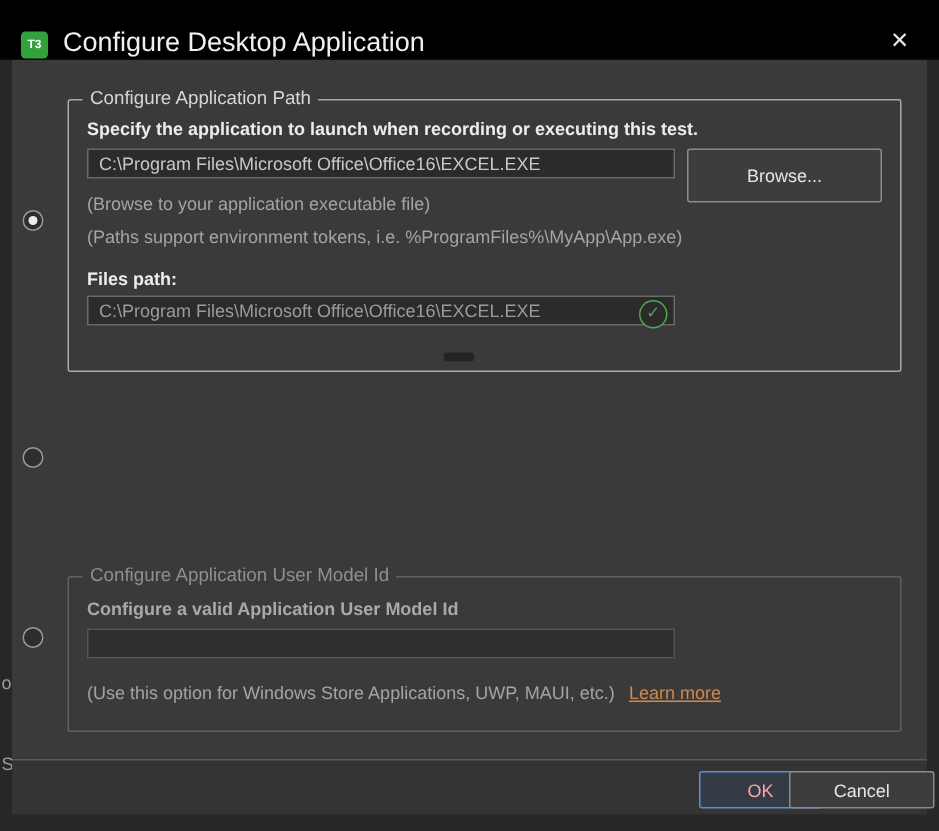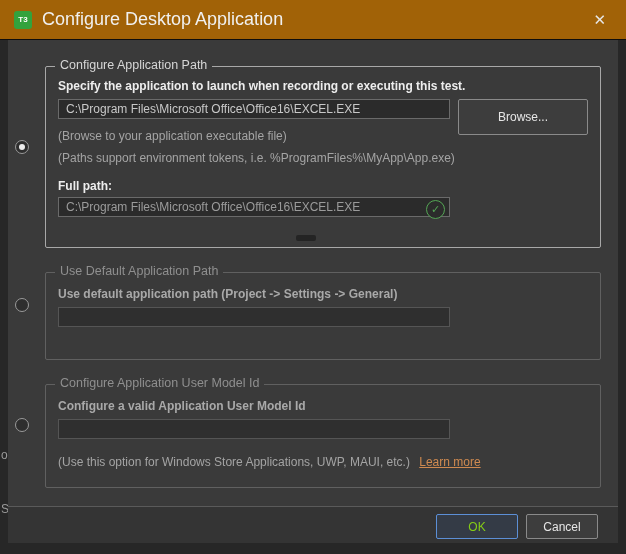--- a/index.html
+++ b/index.html
@@ -6,21 +6,21 @@
   .screen{
     position:relative;width:626px;height:554px;overflow:hidden;
     background:#272727;
     font-family:"Liberation Sans","DejaVu Sans",sans-serif;
     font-size:12px;color:#cccccc;
     -webkit-font-smoothing:antialiased;
   }
   
   .titlebar{
     position:absolute;left:0;top:0;right:0;height:40px;
-    background:#a16207;display:flex;align-items:center;
+    background:#000000;display:flex;align-items:flex-end;
     padding:0 14px;box-sizing:border-box;border-bottom:1px solid #0d0d0d;
   }
   .app-icon{
     width:18px;height:18px;border-radius:3px;background:#33a23d;
     color:#ffffff;font-size:8px;font-weight:bold;text-align:center;line-height:18px;
     flex:0 0 auto;
   }
   .win-title{margin-left:10px;color:#f0f0f0;font-size:18px;}
   .close-btn{
     margin-left:auto;color:#e6e6e6;font-size:15px;line-height:15px;
@@ -74,21 +74,21 @@
   .radio.selected::after{
     content:"";display:block;width:6px;height:6px;margin:3px;
     border-radius:50%;background:#ededed;
   }
   
   .btn{
     position:absolute;box-sizing:border-box;height:25px;
     background:#3d3d3d;border:1px solid #8a8a8a;border-radius:2px;
     color:#e6e6e6;font-family:inherit;font-size:12px;cursor:pointer;
   }
-  .btn.primary{border-color:#5c8fd6;background:#343b46;color:#84cc16;}
+  .btn.primary{border-color:#5c8fd6;background:#343b46;color:#fca5a5;margin-left:30px;}
   .link{color:#cf8a50;text-decoration:underline;cursor:pointer;}
 </style>
 </head>
 <body>
 
 <div class="screen">
 
   <span class="bg-frag" style="top:448px;">oc</span>
   <span class="bg-frag" style="top:502px;">S</span>
 
@@ -108,47 +108,40 @@
     <span class="group-title">Configure Application Path</span>
 
     <div class="instruction" style="left:12px;top:12px;">Specify the application to launch when recording or executing this test.</div>
 
     <input class="tb" style="left: 12px; top: 32px; width: 392px;" type="text" value="C:\Program Files\Microsoft Office\Office16\EXCEL.EXE">
     <button class="btn" style="left:412px;top:32px;width:130px;height:36px;">Browse...</button>
 
     <div class="hint" style="left:12px;top:84px;">(Paths support environment tokens, i.e. %ProgramFiles%\MyApp\App.exe)</div>
     <div class="hint" style="left:12px;top:62px;">(Browse to your application executable file)</div>
 
-    <div class="instruction" style="left:12px;top:112px;">Full path:</div>
+    <div class="instruction" style="left:12px;top:112px;">Files path:</div>
 
     <input class="tb muted" style="left: 12px; top: 130px; width: 392px;" type="text" readonly="" value="C:\Program Files\Microsoft Office\Office16\EXCEL.EXE">
     <span class="check-badge" style="left:380px;top:133px;">✓</span>
 
     <div class="grip" style="left:250px;top:168px;"></div>
   </div>
 
-  <div class="group" style="left:45px;top:272px;width:556px;height:88px;">
-    <span class="group-title">Use Default Application Path</span>
-
-    <div class="instruction dim" style="left:12px;top:14px;">Use default application path (Project -&gt; Settings -&gt; General)</div>
-
-    <input class="tb empty" style="left: 12px; top: 34px; width: 392px;" type="text" value="">
-  </div>
 
   <div class="group" style="left:45px;top:384px;width:556px;height:104px;">
     <span class="group-title">Configure Application User Model Id</span>
 
     <div class="instruction dim" style="left:12px;top:14px;">Configure a valid Application User Model Id</div>
 
     <input class="tb empty" style="left: 12px; top: 34px; width: 392px;" type="text" value="">
 
     <div class="hint" style="left:12px;top:70px;">
       <span>(Use this option for Windows Store Applications, UWP, MAUI, etc.)</span>
       <span class="link" style="margin-left:6px;">Learn more</span>
     </div>
   </div>
 
   <div class="footer">
     <button class="btn primary" style="left:428px;top:7px;width:82px;">OK</button>
-    <button class="btn" style="left:518px;top:7px;width:72px;">Cancel</button>
+    <button class="btn" style="left:518px;top:7px;width:97px;">Cancel</button>
   </div>
 
 </div>
 
 </body></html>

